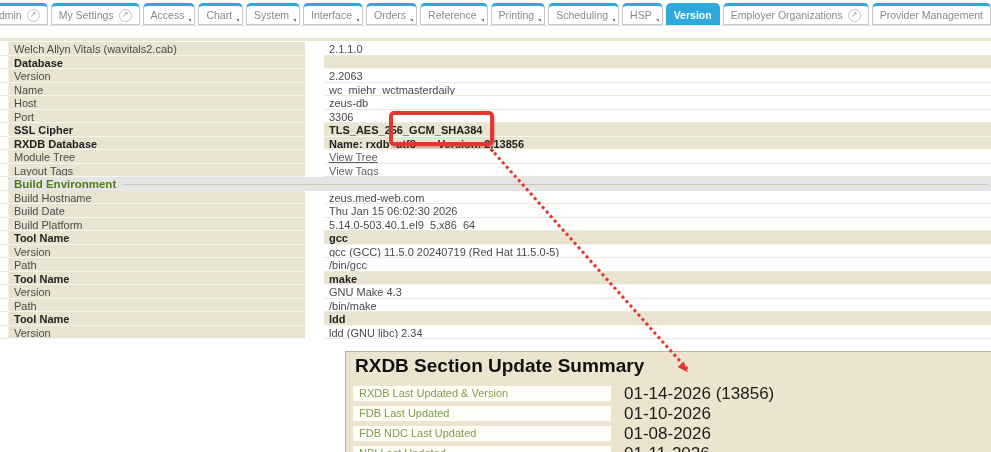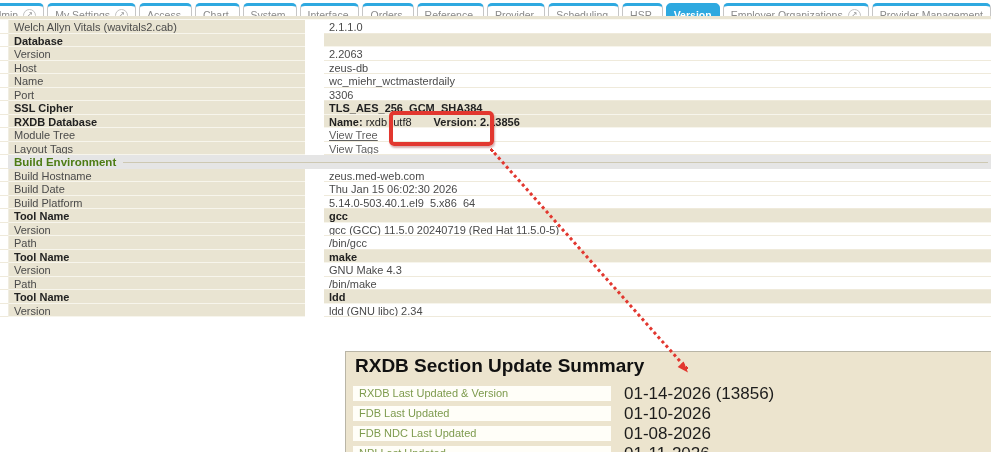--- a/index.html
+++ b/index.html
@@ -16,39 +16,39 @@
     color:#8a8a8a; font-size:10.5px; cursor:default; }
   .tab.has-dd { padding-right:10px; }
   .tab.active { background:var(--accent); border-color:var(--accent); color:#fff; font-weight:bold; }
   .ext-icon { width:13px; height:13px; border:1px solid #c2c2c2; border-radius:50%;
     margin-left:5px; display:inline-flex; align-items:center; justify-content:center;
     font-size:8px; line-height:1; color:#9a9a9a; background:#fff; }
   .dd-icon { position:absolute; right:3px; bottom:2px; width:0; height:0;
     border-top:3px solid #777; border-left:3px solid transparent; }
 
   
-  #vtable { position:absolute; left:0; top:16px; width:991px; height:312px;
+  #vtable { position:absolute; left:0; top:38px; width:991px; height:312px;
     overflow:hidden; z-index:1; background:#fff; }
   .sliver { width:991px; height:4px; background:var(--beige); border-bottom:1px solid #fbfaf4; }
   .trow { display:flex; width:991px; height:13.5px; font-size:11px; line-height:12.5px;
     color:#4a4a4a; align-items:center; }
   .gut { flex:0 0 8px; height:100%; background:#fff; border-bottom:1px solid #efeadb; }
   .lcell { flex:0 0 297px; height:100%; background:var(--beige);
     border-bottom:1px solid #f7f5ec; border-left:1px solid #f0ede2;
     padding:1px 4px 0 5px; overflow:hidden; }
   .vcell { flex:1 1 auto; height:100%; background:#fff; border-bottom:1px solid #efeadb;
     padding:1px 4px 0 5px; overflow:hidden; white-space:nowrap;margin-left:19px; }
   .trow.section .lcell { font-weight:bold; color:#222; }
   .trow.section .vcell { background:var(--beige); font-weight:bold; color:#222;
     border-bottom:1px solid #f7f5ec; }
   .trow.green { background:#e5e5e5; }
   .trow.green .glabel { font-weight:bold; font-size:11.5px; color:var(--green); padding:0 4px 0 6px; }
   .trow.green .grule { flex:1 1 auto; border-top:1px solid #cdc8b2; margin:1px 3px 0 3px; }
   a.tlink { color:#5f5f5f; text-decoration:underline; cursor:pointer; }
-  a.dblink { color:#222; font-weight:normal; text-decoration:underline; cursor:pointer; }
+  a.dblink { color:#222; font-weight:bold; text-decoration:underline; cursor:pointer; }
   .rx-pre { font-weight:bold; color:#222; }
   .rx-ver { font-weight:bold; color:#222; margin-left:22px; }
 
   
   #summary-panel { position:absolute; left:345px; top:337px; width:646px; height:115px;
     background:var(--panel); border-left:1px solid #b9b5a6; border-top:1px solid #b9b5a6;
     overflow:hidden; z-index:5;margin-top:14px; }
   #summary-title { position:absolute; left:9px; top:3px; font-size:19px; font-weight:bold;
     color:#111; letter-spacing:0; }
   #summary-rows { position:absolute; left:7px; top:34px; width:632px; }
@@ -99,21 +99,21 @@
     </div>
     <div class="tab has-dd">
       <span class="tab-label">Orders</span>
       <span class="dd-icon"></span>
     </div>
     <div class="tab has-dd">
       <span class="tab-label">Reference</span>
       <span class="dd-icon"></span>
     </div>
     <div class="tab has-dd">
-      <span class="tab-label">Provider</span>
+      <span class="tab-label">Printing</span>
       <span class="dd-icon"></span>
     </div>
     <div class="tab has-dd">
       <span class="tab-label">Scheduling</span>
       <span class="dd-icon"></span>
     </div>
     <div class="tab has-dd">
       <span class="tab-label">HSP</span>
       <span class="dd-icon"></span>
     </div>
@@ -142,27 +142,27 @@
       <div class="lcell">Database</div>
       <div class="vcell"></div>
     </div>
     <div class="trow">
       <div class="gut"></div>
       <div class="lcell">Version</div>
       <div class="vcell">2.2063</div>
     </div>
     <div class="trow">
       <div class="gut"></div>
+      <div class="lcell">Name</div>
+      <div class="vcell">wc_miehr_wctmasterdaily</div>
+    </div>
+    <div class="trow">
+      <div class="gut"></div>
       <div class="lcell">Host</div>
       <div class="vcell">zeus-db</div>
-    </div>
-    <div class="trow">
-      <div class="gut"></div>
-      <div class="lcell">Name</div>
-      <div class="vcell">wc_miehr_wctmasterdaily</div>
     </div>
     <div class="trow">
       <div class="gut"></div>
       <div class="lcell">Port</div>
       <div class="vcell">3306</div>
     </div>
     <div class="trow section">
       <div class="gut"></div>
       <div class="lcell">SSL Cipher</div>
       <div class="vcell">TLS_AES_256_GCM_SHA384</div>

